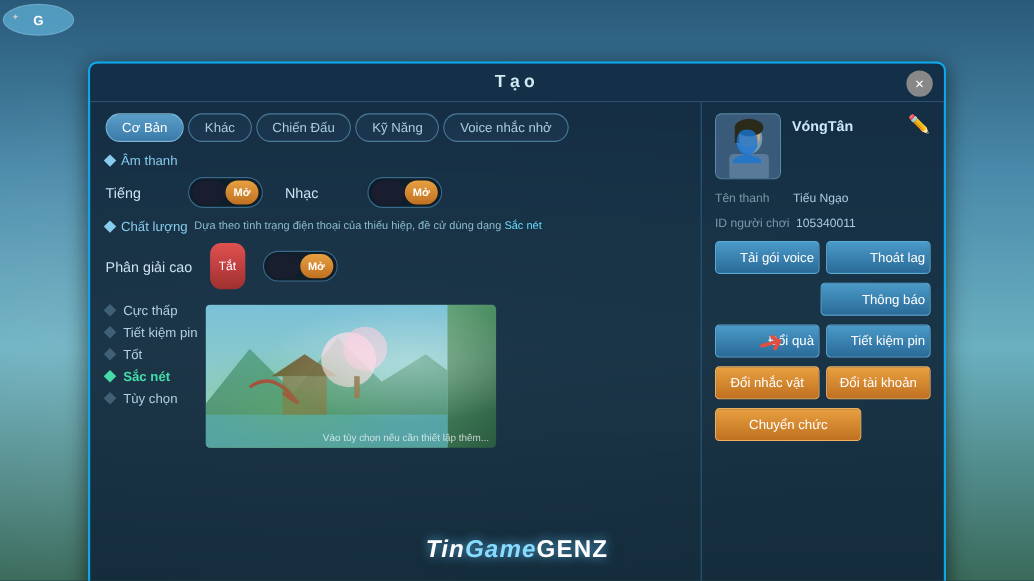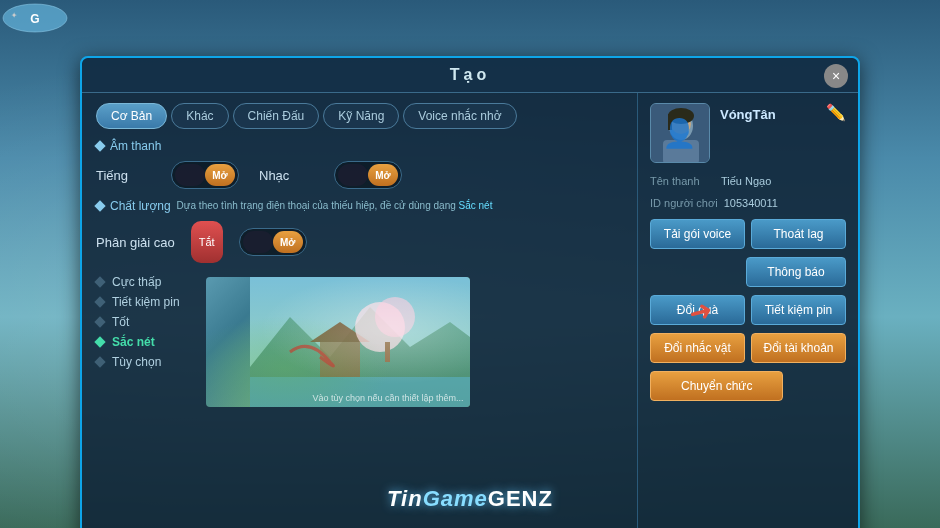--- a/index.html
+++ b/index.html
@@ -316,21 +316,21 @@
       gap: 6px;
     }
     .btn-blue {
       flex: 1;
       padding: 7px 4px;
       background: linear-gradient(180deg, #4a9ac8, #2a6a98);
       border: 1px solid #5aaad8;
       border-radius: 4px;
       color: #fff;
       font-size: 12px;
-      text-align: center;
+      text-align: right;
       cursor: pointer;
     }
     .btn-orange {
       flex: 1;
       padding: 7px 4px;
       background: linear-gradient(180deg, #e8a040, #c07020);
       border: 1px solid #f0b060;
       border-radius: 4px;
       color: #fff;
       font-size: 12px;
@@ -441,21 +441,21 @@
       <div class="res-row">
         <span class="setting-label">Phân giải cao</span>
         <span class="badge-off">Tắt</span>
 
         <div class="toggle-group">
           <div class="toggle-off"></div>
           <div class="toggle-on">Mở</div>
         </div>
       </div>
 
-      <div style="display:flex; gap:26px;text-align:right;">
+      <div style="display:flex; gap:7px;">
         <div class="quality-list">
           <div class="quality-item">
             <span class="q-diamond"></span>
             <span>Cực thấp</span>
           </div>
           <div class="quality-item">
             <span class="q-diamond"></span>
             <span>Tiết kiệm pin</span>
           </div>
           <div class="quality-item">

